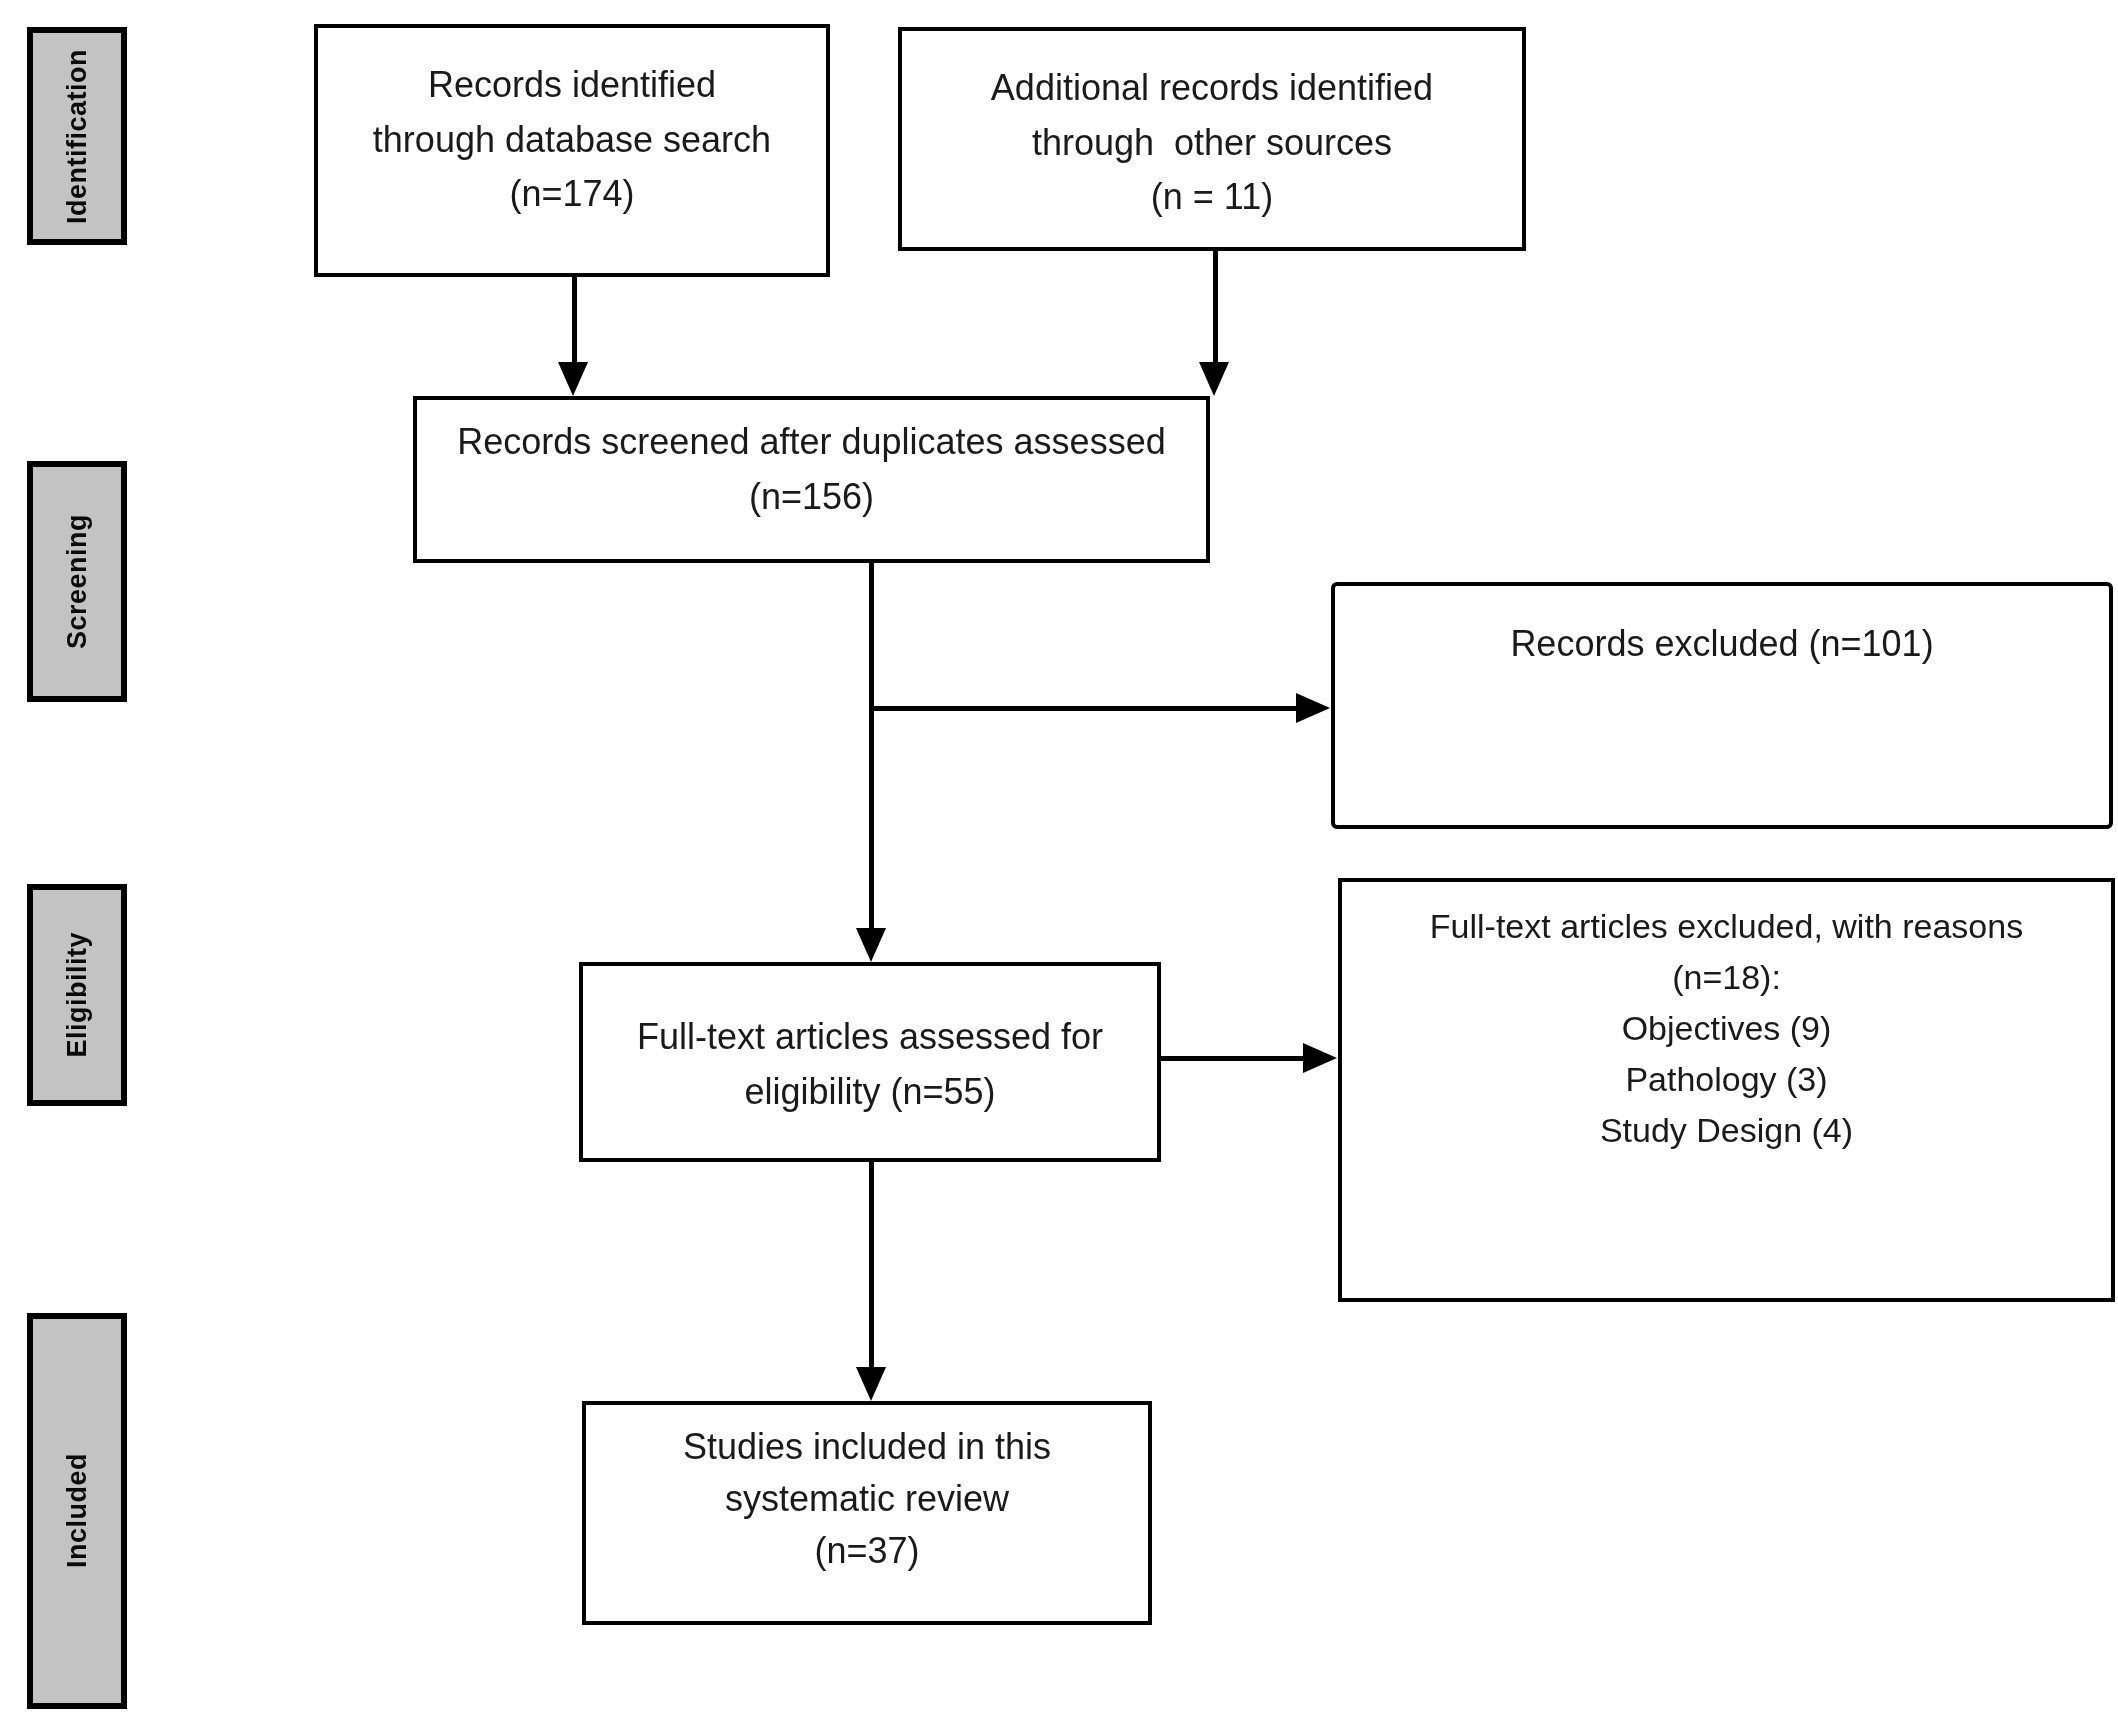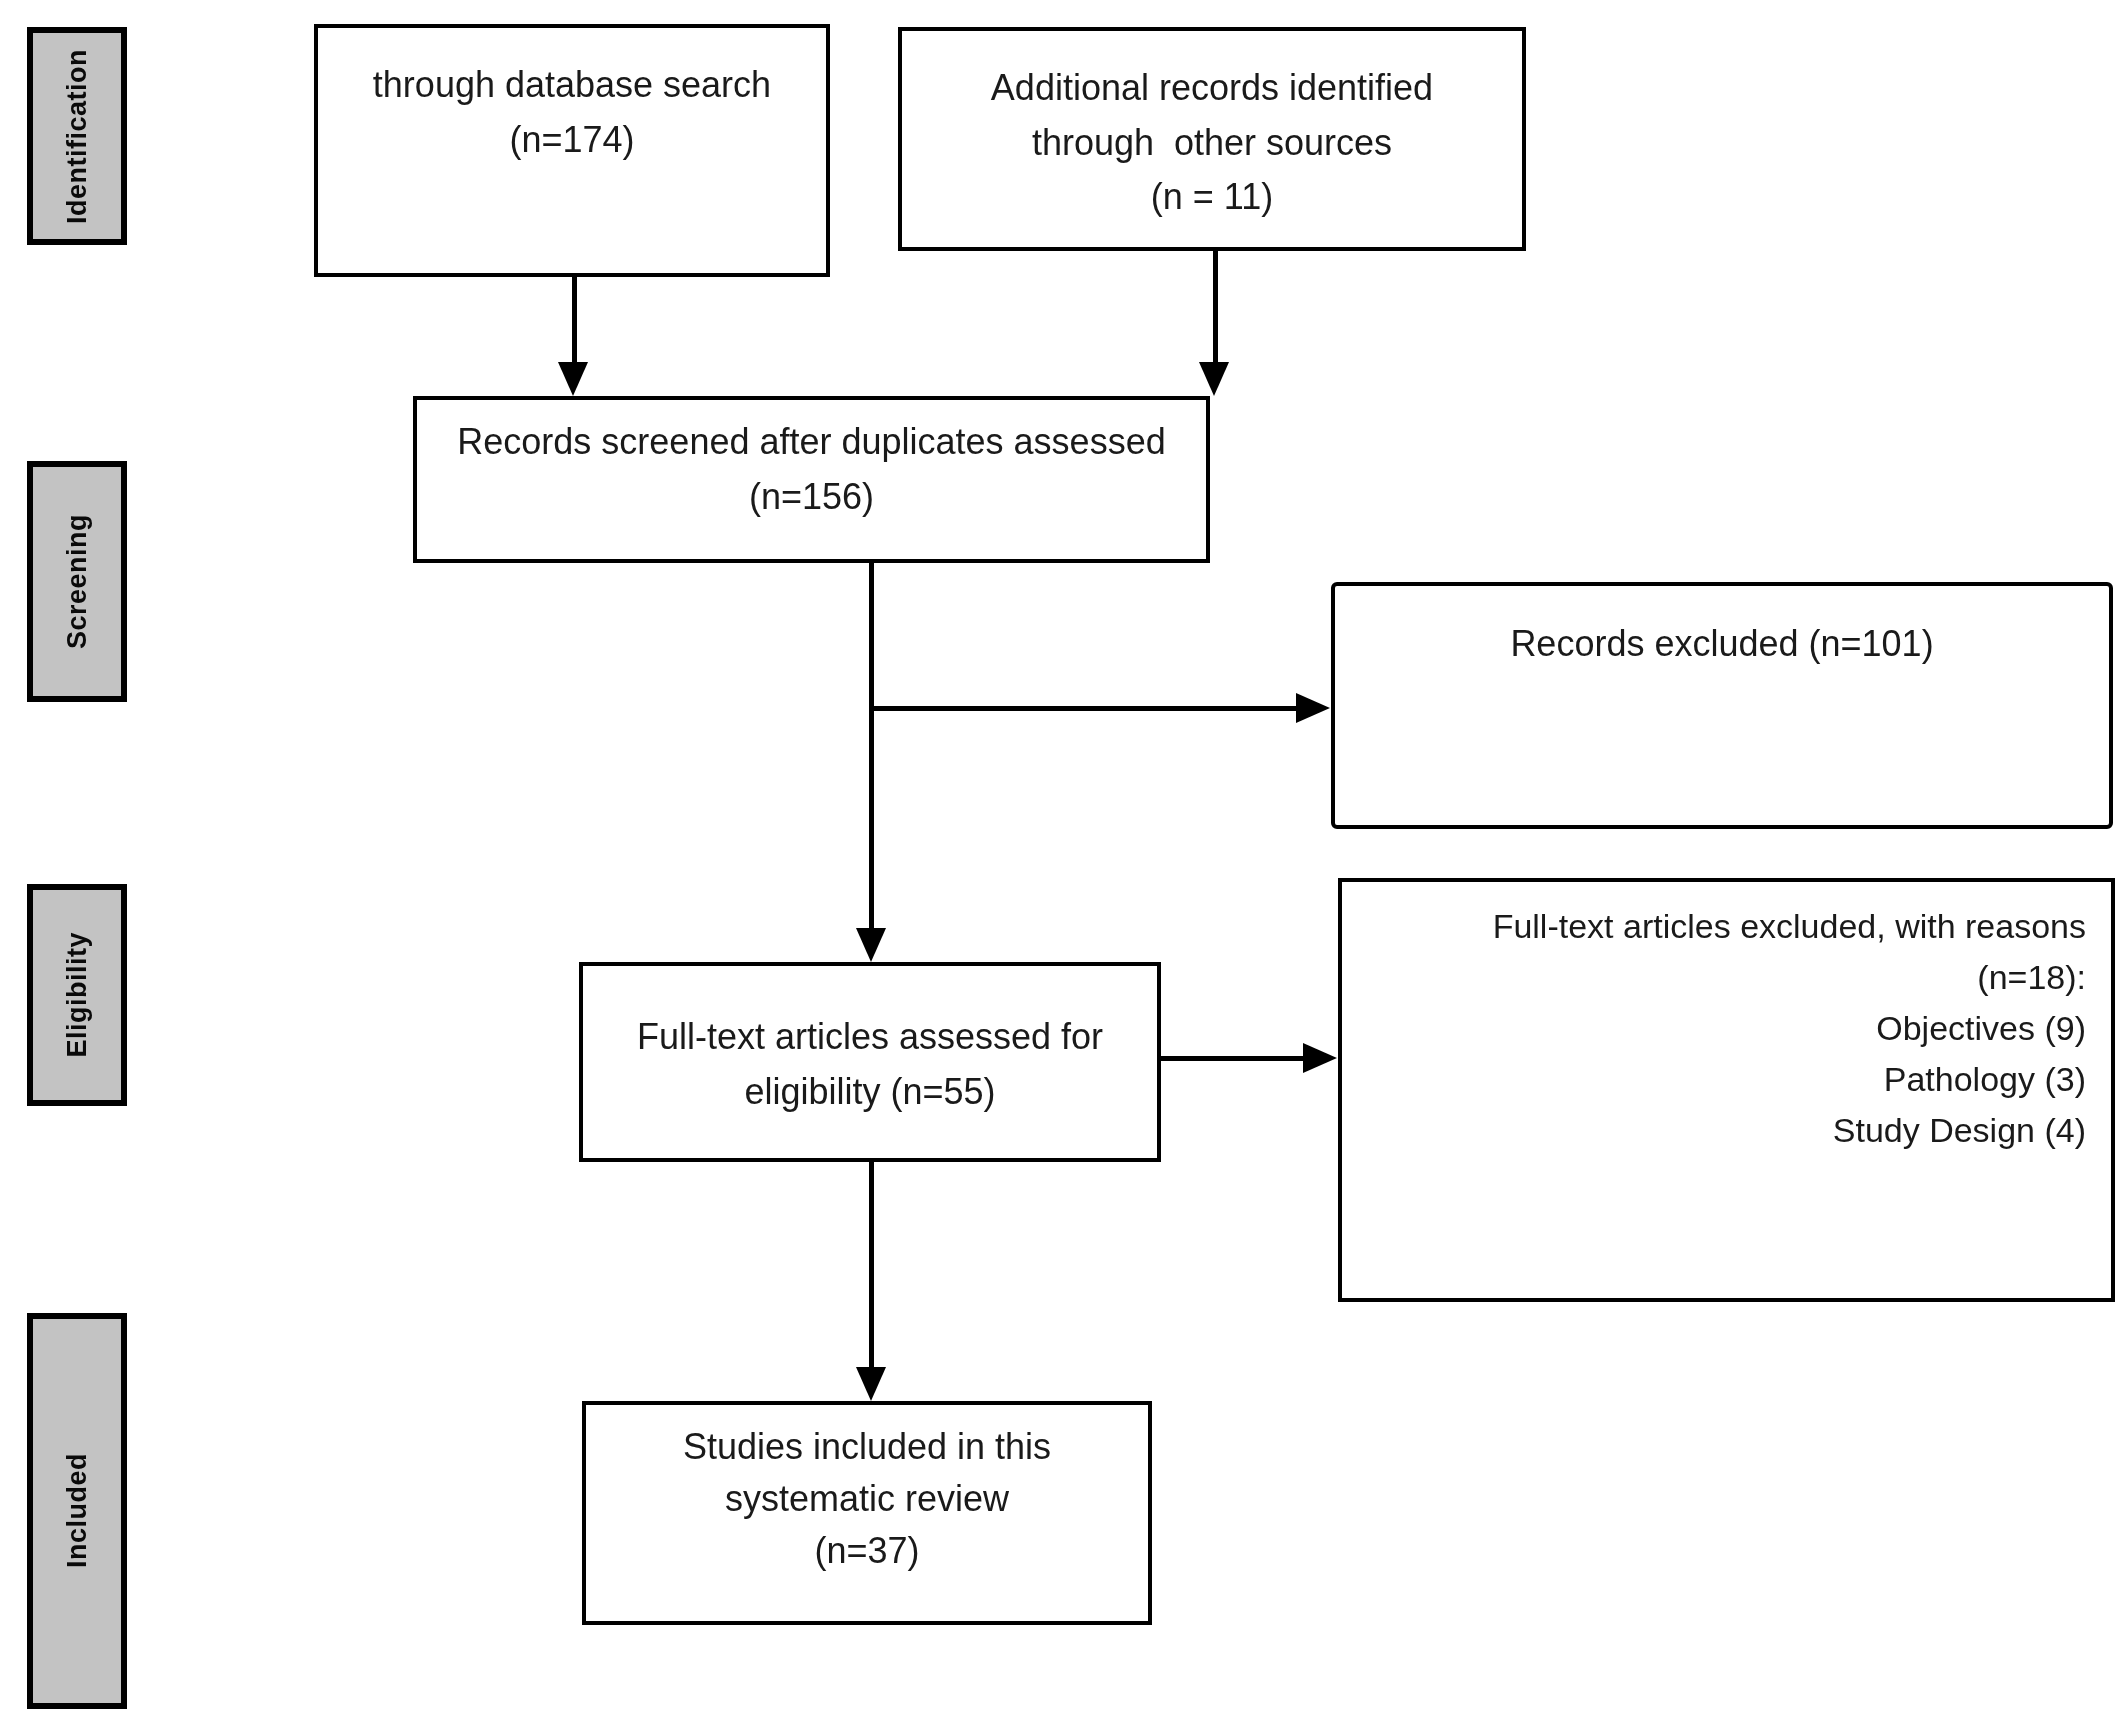--- a/index.html
+++ b/index.html
@@ -38,21 +38,21 @@
     position: absolute;
     background: #ffffff;
     border: 4.8px solid #000;
     box-sizing: border-box;
     text-align: center;
     font-size: 36px;
     line-height: 1.52;
     color: #1a1a1a;
   }
   .fbox .ln { white-space: pre-wrap; }
-  .fbox.align-left { text-align: right; font-size: 34px; line-height: 1.5; }
+  .fbox.align-left { text-align: center; font-size: 34px; line-height: 1.5; }
   
   .vline, .hline { position: absolute; background: #000; }
   .vline { width: 4.8px; }
   .hline { height: 4.8px; }
   .ah-down {
     position: absolute; width: 0; height: 0;
     border-left: 15.6px solid transparent;
     border-right: 15.6px solid transparent;
     border-top: 34px solid #000;
   }
@@ -75,20 +75,21 @@
     <span class="stage-label">Screening</span>
   </div>
   <div class="stage" style="top:884px;height:222px;">
     <span class="stage-label">Eligibility</span>
   </div>
   <div class="stage" style="top:1313px;height:396px;">
     <span class="stage-label">Included</span>
   </div>
 
   <div class="fbox" style="left:314px;top:24px;width:516px;height:253px;padding-top:30px;">
+    <div class="ln">Records identified</div>
     <div class="ln">through database search</div>
     <div class="ln">(n=174)</div>
   </div>
 
   <div class="fbox" style="left:898px;top:27px;width:628px;height:224px;padding-top:30px;">
     <div class="ln">Additional records identified</div>
     <div class="ln">through  other sources</div>
     <div class="ln">(n = 11)</div>
   </div>
 

